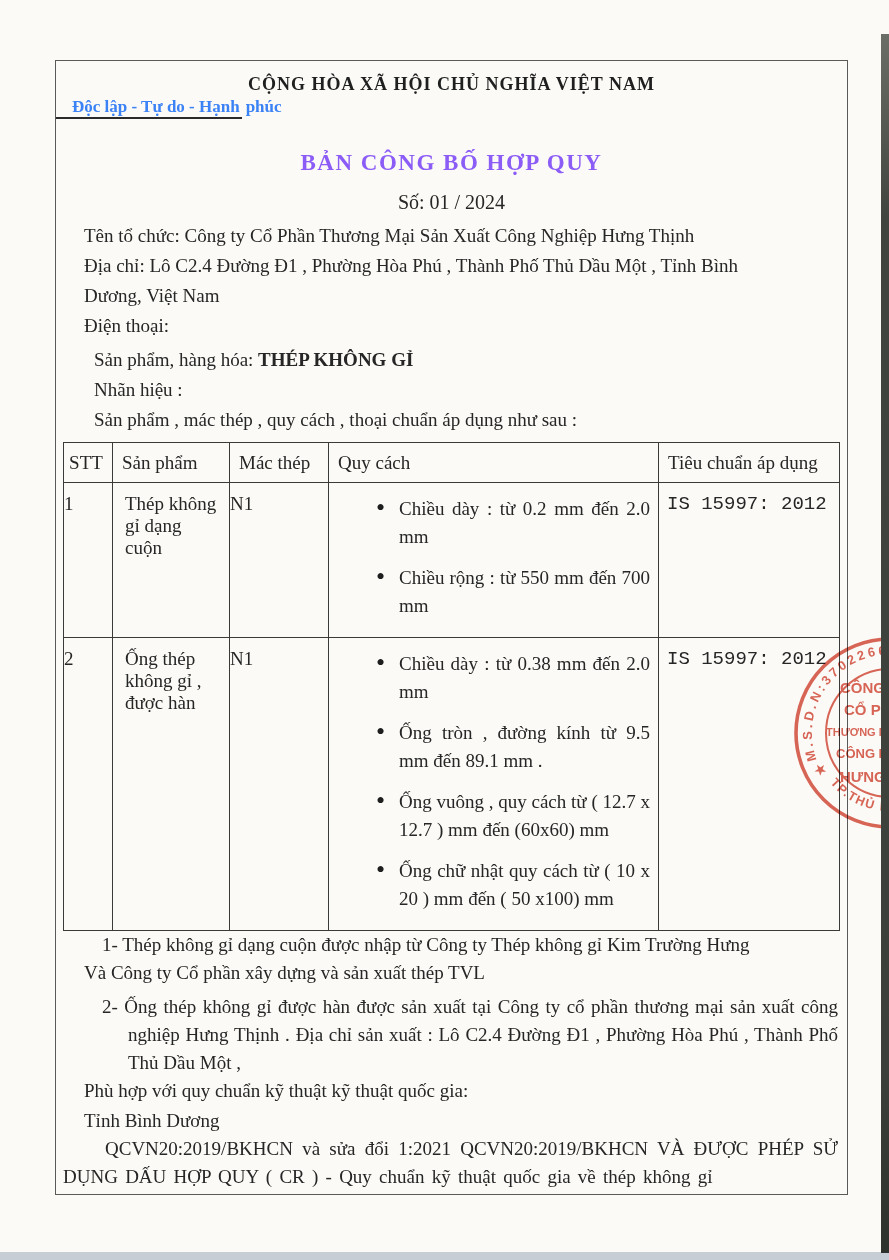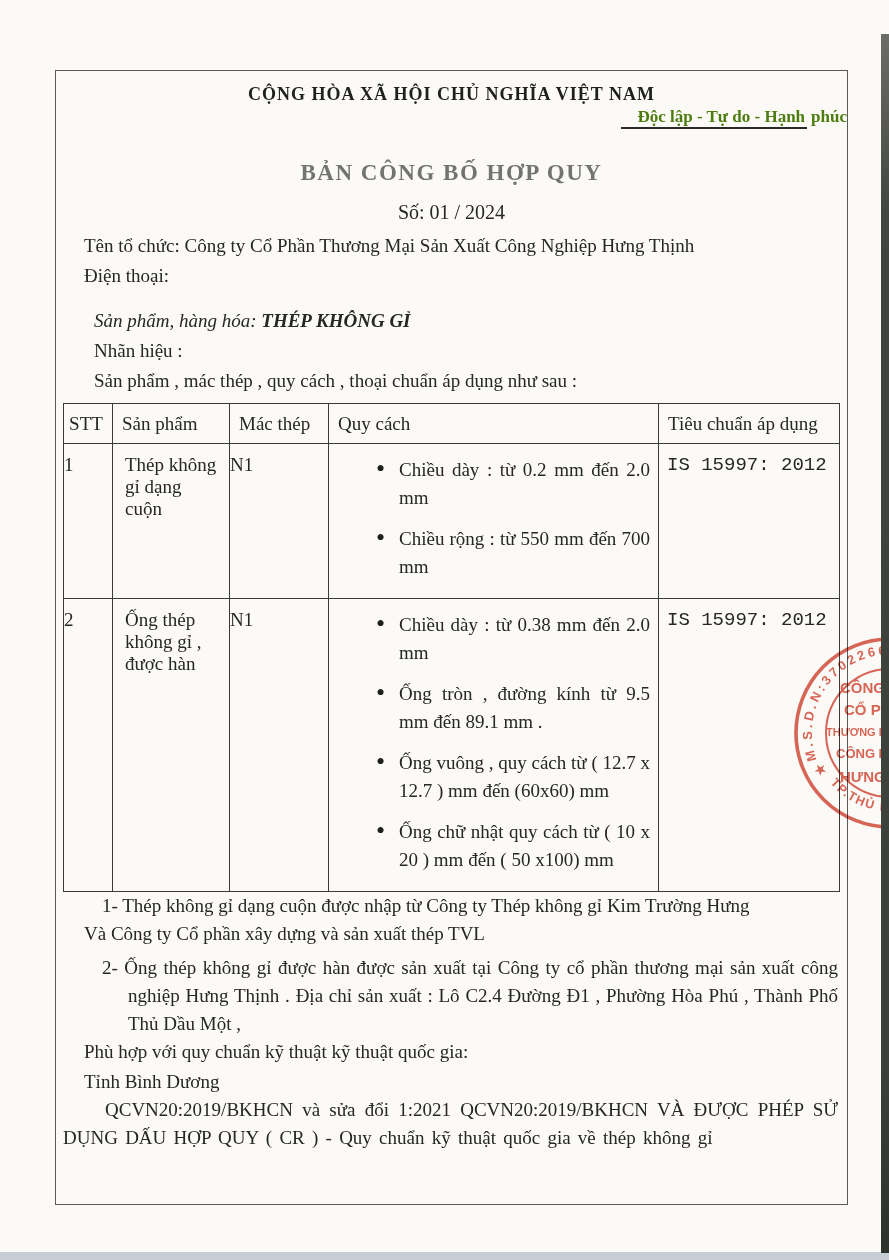--- a/index.html
+++ b/index.html
@@ -17,48 +17,48 @@
     position: absolute; top: 34px; right: 0; width: 8px; height: 1219px;
     background: linear-gradient(to bottom, #6a6e66, #41453f 15%, #3c403a 85%, #2e322c);
     z-index: 30;
   }
   .edge-bottom {
     position: absolute; left: 0; bottom: 0; width: 889px; height: 8px;
     background: #c6cdd4; z-index: 29;
   }
   
   .frame {
-    position: absolute; left: 55px; top: 70px;
+    position: absolute; left: 55px; top: 60px;
     width: 793px; height: 1135px;
     border: 1.5px solid #5a5a58;
   }
   .nat-line1 {
     margin-top: 12px; text-align: center;
     font-weight: bold; font-size: 18px; line-height: 22px; letter-spacing: 1px;
     color: #1f1f1f;
   }
   .nat-line2 {
-    text-align: right; font-weight: bold; font-size: 17px; line-height: 24px;
-    color: #4d7c0f;
+    text-align: left; font-weight: bold; font-size: 17px; line-height: 24px;
+    color: #3b82f6;
   }
   .nat-line2 .u {
     border-bottom: 2px solid #2a2a2a;
     padding: 0 2px 1px 16px;
   }
   .nat-line2 .tail { padding-left: 4px; }
   .doc-title {
     margin-top: 30px; text-align: center;
     font-weight: bold; font-size: 23px; line-height: 28px; letter-spacing: 1.5px;
-    color: #737373;
+    color: #8b5cf6;
   }
   .doc-number { margin-top: 12px; text-align: center; font-size: 20px; line-height: 26px; }
   .org { margin-top: 6px; padding-left: 28px; width: 740px; }
   .org p { font-size: 19px; line-height: 30px; }
   .org .indent2 { padding-left: 10px; }
-  .org .gap-top { margin-top: 15px; font-style: italic; }
+  .org .gap-top { margin-top: 4px; }
   .bold { font-weight: bold; }
   
   table.spec {
     margin-left: 7px; margin-top: 7px;
     border-collapse: collapse; table-layout: fixed;
     width: 776px; font-size: 19px;
   }
   table.spec th, table.spec td {
     border: 1.4px solid #3a3a38;
     vertical-align: top; font-weight: normal; text-align: left;
@@ -106,20 +106,21 @@
     <div class="nat-line1">CỘNG HÒA XÃ HỘI CHỦ NGHĨA VIỆT NAM</div>
     <div class="nat-line2">
       <span class="u">Độc lập - Tự do - Hạnh</span><span class="tail">phúc</span>
     </div>
 
     <div class="doc-title">BẢN CÔNG BỐ HỢP QUY</div>
     <div class="doc-number">Số: 01 / 2024</div>
 
     <div class="org">
       <p>Tên tổ chức: Công ty Cổ Phần Thương Mại Sản Xuất Công Nghiệp Hưng Thịnh</p>
+      <p>Địa chỉ: Lô C2.4 Đường Đ1 , Phường Hòa Phú , Thành Phố Thủ Dầu Một , Tỉnh Bình Dương, Việt Nam</p>
       <p>Điện thoại:</p>
       <p class="indent2 gap-top"><span>Sản phẩm, hàng hóa: </span><span class="bold">THÉP KHÔNG GỈ</span></p>
       <p class="indent2">Nhãn hiệu :</p>
       <p class="indent2">Sản phẩm , mác thép , quy cách , thoại chuẩn áp dụng như sau :</p>
     </div>
 
     <table class="spec">
       <colgroup>
         <col style="width:49px">
           <col style="width:117px">

